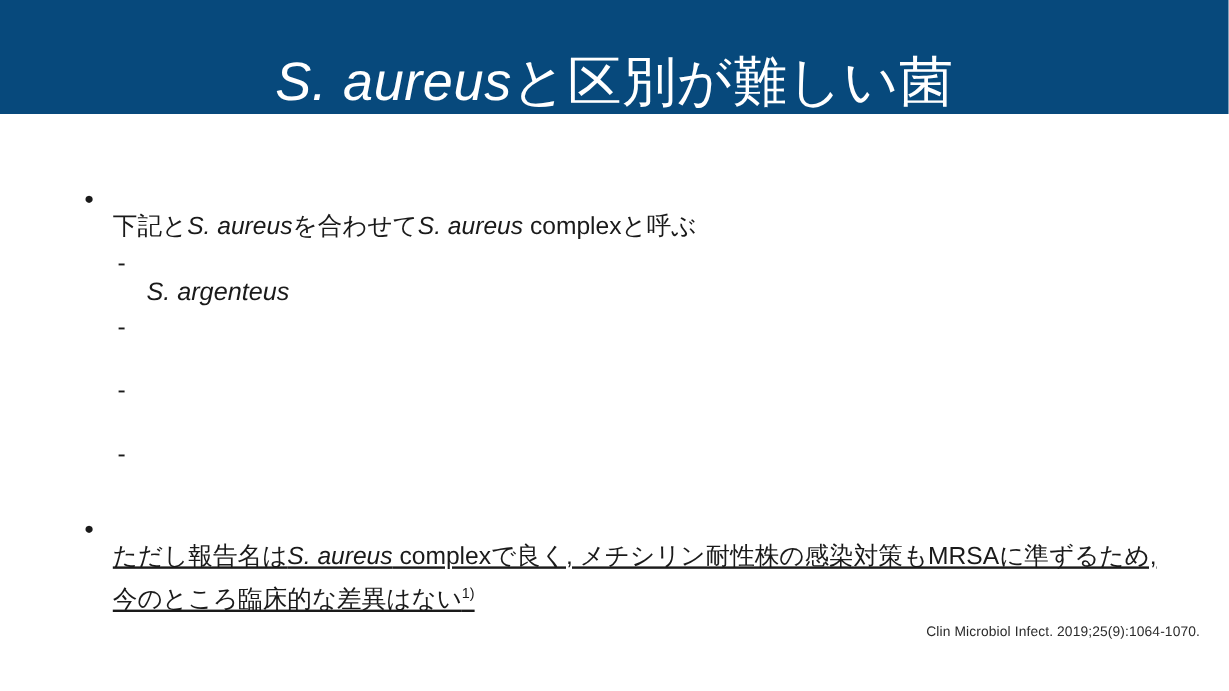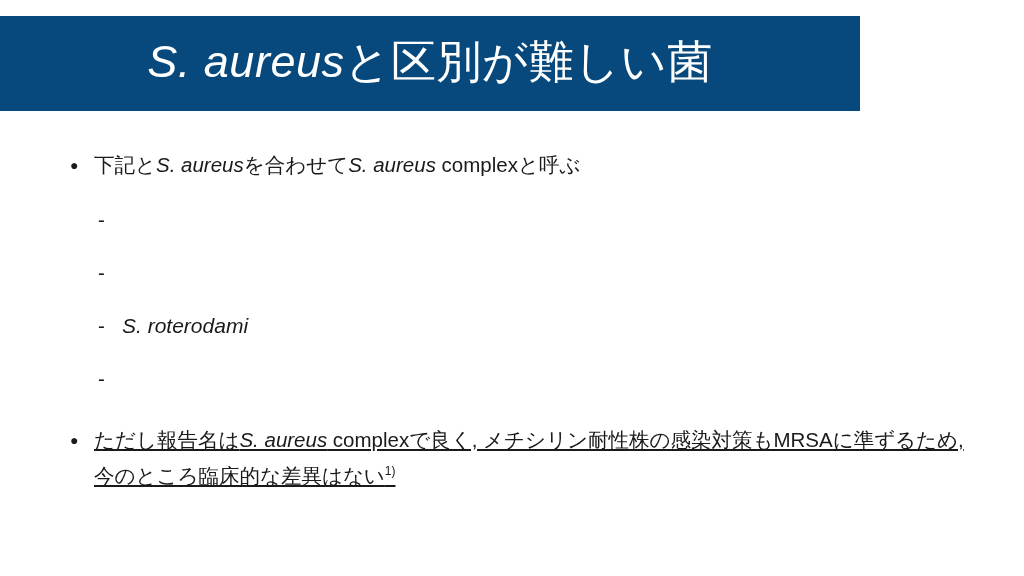--- a/index.html
+++ b/index.html
@@ -17,29 +17,28 @@
     height: 576px;
     background: #ffffff;
     overflow: hidden;
   }
 
   
   .title-band {
     position: absolute;
     left: 0;
     top: 0;
-    width: 860px;
+    width: 1024px;
     height: 95px;
     background: #07497c;
     display: flex;
-    align-items: center;
+    align-items: flex-end;
     justify-content: center;
     box-sizing: border-box;
     padding-bottom: 4px;
-    margin-top: 16px;
   }
   .title-text {
     color: #ffffff;
     font-size: 45px;
     line-height: 1.05;
     letter-spacing: 0.5px;
     white-space: nowrap;
     font-weight: 400;
   }
   .title-text .sci {
@@ -81,20 +80,21 @@
   }
   .marker.dot {
     font-size: 14px;
   }
   .marker.dash {
     font-size: 20.5px;
   }
 
   .rowtext {
     flex: 1 1 auto;
+    margin-top: 24px;
   }
   .sci {
     font-style: italic;
   }
   .sub-item .rowtext {
     font-style: italic;
     font-size: 21px;
   }
 
   
@@ -140,36 +140,37 @@
 
   <div class="body">
 
     <div class="bullet-row" id="b1">
       <span class="marker dot">●</span>
       <span class="rowtext"><span>下記と</span><span class="sci">S. aureus</span><span>を合わせて</span><span class="sci">S. aureus</span><span> complexと呼ぶ</span></span>
     </div>
 
     <div class="bullet-row sub-item" id="s1">
       <span class="marker dash">-</span>
+      <span class="rowtext">S. argenteus</span>
     </div>
 
     <div class="bullet-row sub-item" id="s2">
       <span class="marker dash">-</span>
     </div>
 
     <div class="bullet-row sub-item" id="s3">
       <span class="marker dash">-</span>
-      <span class="rowtext">S. roterodami</span>
     </div>
 
     <div class="bullet-row sub-item" id="s4">
       <span class="marker dash">-</span>
     </div>
 
     <div class="bullet-row wrap" id="b2">
       <span class="marker dot">●</span>
       <span class="rowtext"><span>ただし報告名は</span><span class="sci">S. aureus</span><span> complexで良く, メチシリン耐性株の感染対策もMRSAに準ずるため, 今のところ臨床的な差異はない</span><sup class="cite">1)</sup></span>
     </div>
 
   </div>
 
+  <div class="citation">Clin Microbiol Infect. 2019;25(9):1064-1070.</div>
 
 </div>
 
 </body></html>

